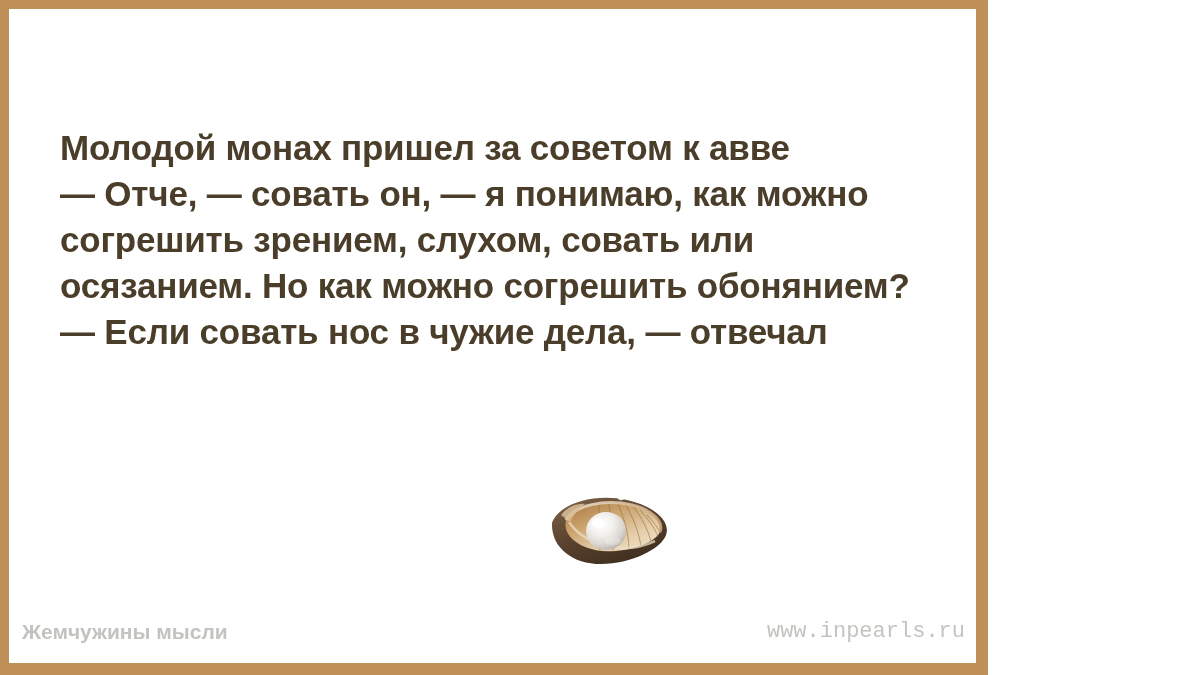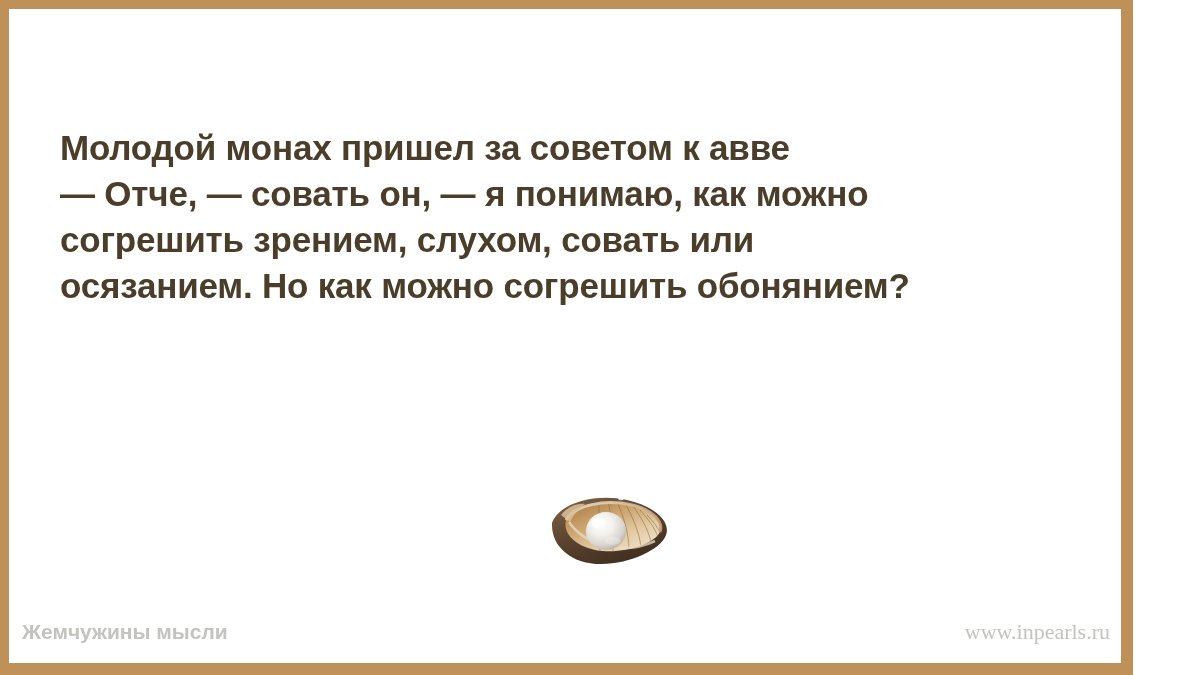--- a/index.html
+++ b/index.html
@@ -2,21 +2,21 @@
 <html><head>
 <meta charset="utf-8">
 <style>
   html, body {
     margin: 0;
     padding: 0;
     background: #ffffff;
   }
   .card {
     position: relative;
-    width: 1133px;
+    width: 988px;
     height: 675px;
     box-sizing: border-box;
     background: #ffffff;
     border-top: 9px solid #bf9159;
     border-left: 9px solid #bf9159;
     border-right: 12px solid #bf9159;
     border-bottom: 12px solid #bf9159;
     overflow: hidden;
     font-family: "Liberation Sans", sans-serif;
   }
@@ -63,37 +63,38 @@
     font-weight: bold;
     line-height: 30px;
     white-space: nowrap;
     text-align: right;
   }
   .footer-right {
     position: absolute;
     right: 11px;
     top: 0;
     color: #c3c3bf;
-    font-family: Liberation Serif, serif;
+    font-family: Liberation Mono, monospace;
     font-size: 22px;
     font-weight: normal;
     line-height: 30px;
     white-space: nowrap;
   }
 </style>
 </head>
 <body>
 
 <div class="card">
 
   <div class="quote-block">
     <div class="quote-line">Молодой монах пришел за советом к авве</div>
     <div class="quote-line">— Отче, — совать он, — я понимаю, как можно</div>
     <div class="quote-line">согрешить зрением, слухом, совать или</div>
     <div class="quote-line">осязанием. Но как можно согрешить обонянием?</div>
+    <div class="quote-line">— Если совать нос в чужие дела, — отвечал</div>
   </div>
 
   <div class="emblem">
     <svg viewBox="0 0 132 80" xmlns="http://www.w3.org/2000/svg">
       <defs>
         <radialGradient id="gPearl" cx="38%" cy="32%" r="72%">
           <stop offset="0%" stop-color="#ffffff"></stop>
           <stop offset="42%" stop-color="#f2f0ec"></stop>
           <stop offset="78%" stop-color="#d8d4cd"></stop>
           <stop offset="100%" stop-color="#b9b3a9"></stop>

